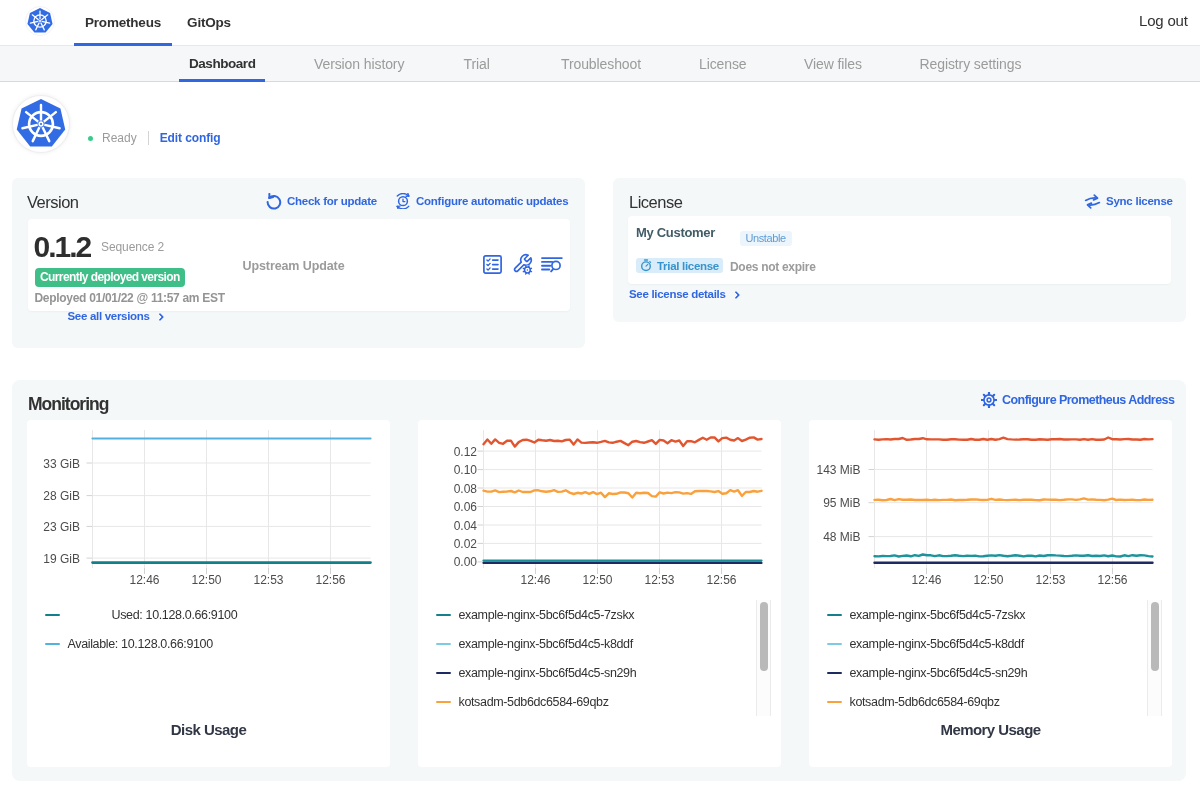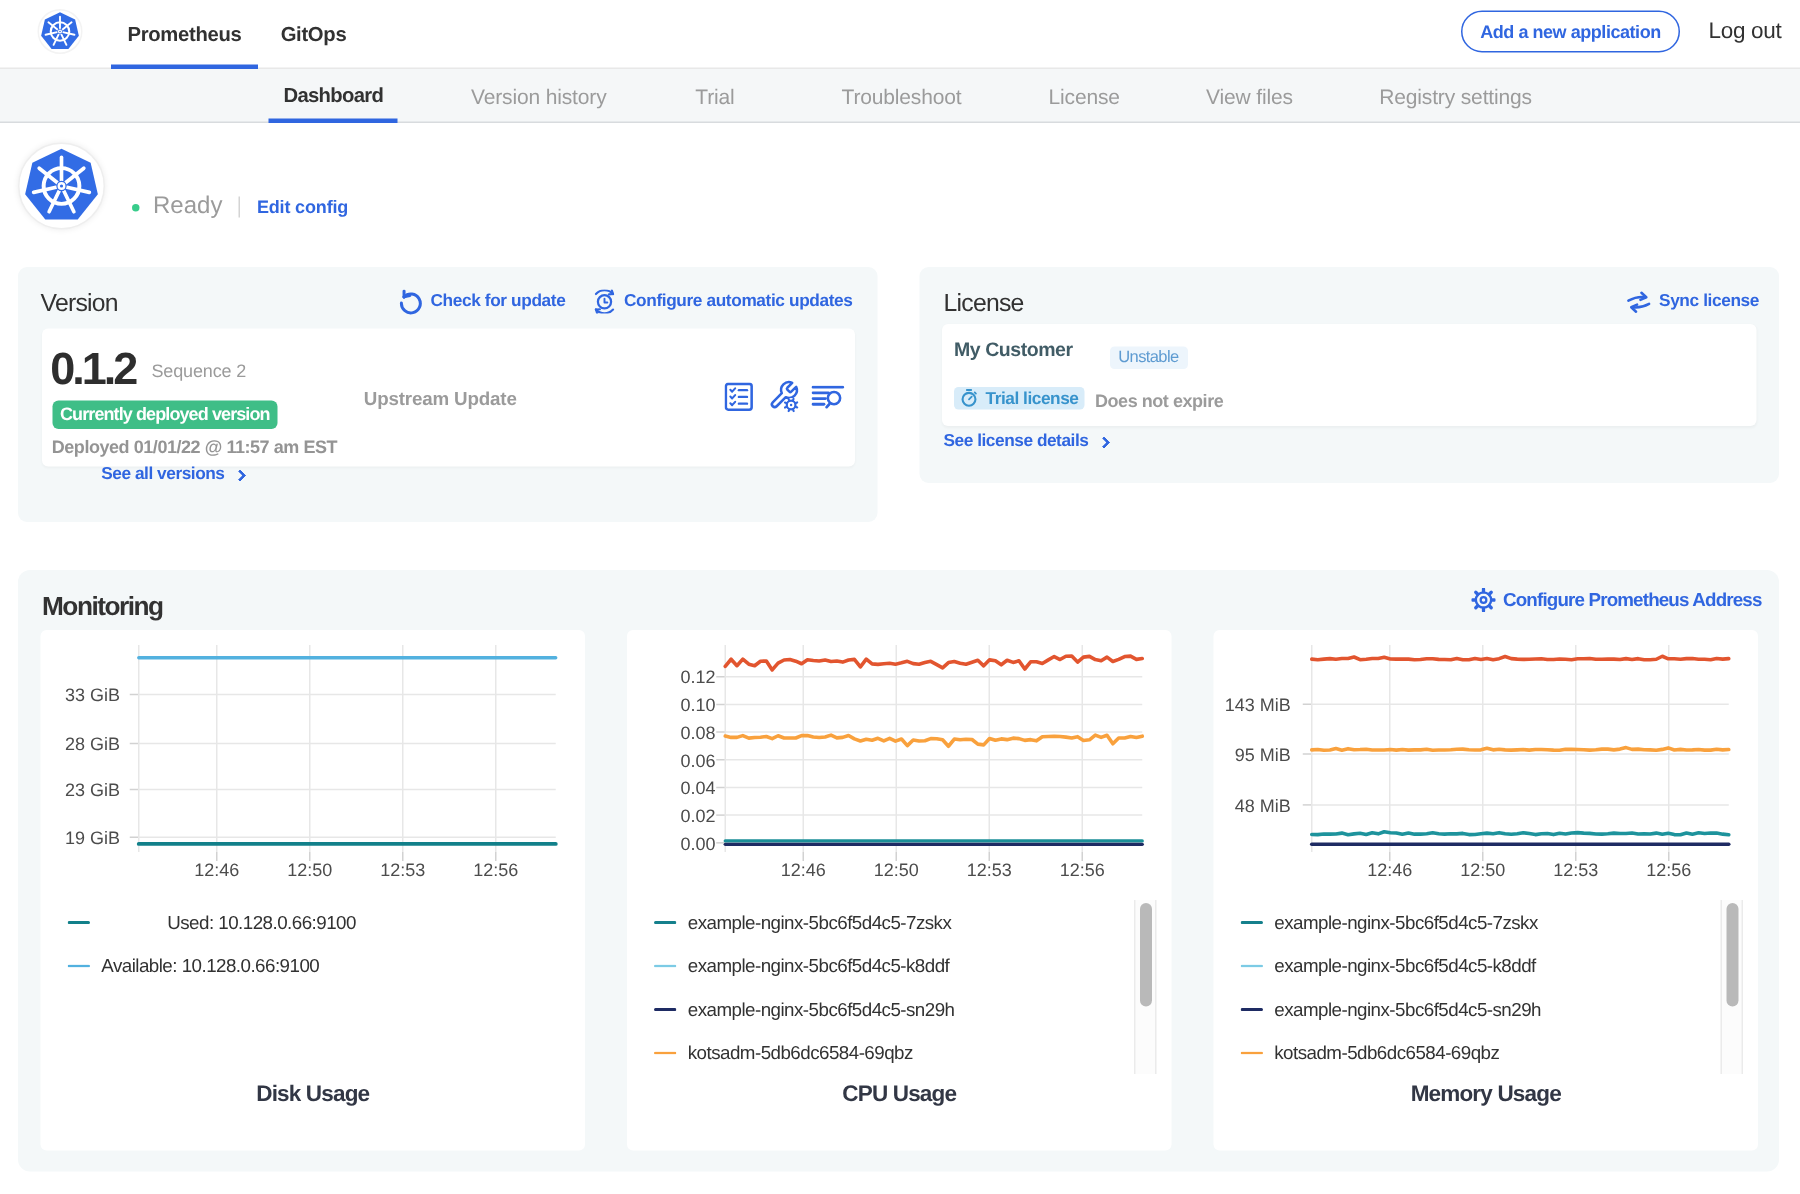--- a/index.html
+++ b/index.html
@@ -16,21 +16,21 @@
 
 .subnav { position:absolute; left:0; top:46px; width:1200px; height:36px; background:#f5f7f8; border-bottom:1px solid #d8dbde; }
 .stab { position:absolute; top:0; height:35px; display:flex; align-items:center; font-size:14px; color:#9b9b9b; font-weight:400; letter-spacing:-0.1px; }
 .stab.active { color:#323232; font-weight:700; font-size:13.5px; letter-spacing:-0.45px; }
 .stab.active:after { content:""; position:absolute; left:-10px; right:-10px; bottom:-1px; height:3px; background:#3066e0; }
 
 .avatar { position:absolute; left:12px; top:95px; width:58px; height:58px; border-radius:50%; background:#fff; border:1px solid #eee; box-shadow:0 0 4px rgba(0,0,0,.08); display:flex; align-items:center; justify-content:center; }
 .apptitle { position:absolute; left:87px; top:93px; font-size:28.5px; font-weight:700; color:#2e2e2e; letter-spacing:0; line-height:33px; }
 .statusrow { position:absolute; left:88px; top:131px; height:14px; display:flex; align-items:center; }
 .gdot { width:5px; height:5px; border-radius:50%; background:#38cc8b; margin-right:9px; }
-.ready { font-size:16px; color:#9b9b9b; font-weight:500; }
+.ready { font-size:12px; color:#9b9b9b; font-weight:500; }
 .vdiv { width:1px; height:14px; background:#d4d4d4; margin:0 11px; }
 .editcfg { font-size:12px; font-weight:700; color:#3066e0; letter-spacing:-0.1px; }
 
 .card { position:absolute; background:#f4f8f9; border-radius:6px; }
 .cardtitle { font-size:16.5px; font-weight:400; color:#323232; letter-spacing:-0.5px; line-height:19px; }
 .inner { position:absolute; background:#fff; border-radius:4px; box-shadow:0 1px 2px rgba(0,0,0,.04); }
 .hlink { display:flex; align-items:center; font-size:11.5px; font-weight:700; color:#3066e0; white-space:nowrap; letter-spacing:-0.25px; height:16px; }
 .hlink svg { margin-right:5px; flex:none; }
 .seelink { position:absolute; font-size:11.5px; font-weight:700; color:#3066e0; letter-spacing:-0.3px; display:flex; align-items:center; white-space:nowrap; }
 .chev { margin-left:7px; margin-top:1px; width:6px; height:6px; border-top:2px solid #3066e0; border-right:2px solid #3066e0; transform:rotate(45deg); border-radius:1px; }
@@ -62,21 +62,20 @@
           <line x1="47.0" y1="57.3" x2="34.4" y2="83.4" stroke="#fff" stroke-width="4.6" stroke-linecap="round"></line>
           <line x1="43.2" y1="52.6" x2="14.9" y2="59.0" stroke="#fff" stroke-width="4.6" stroke-linecap="round"></line>
           <line x1="44.5" y1="46.6" x2="21.9" y2="28.6" stroke="#fff" stroke-width="4.6" stroke-linecap="round"></line>
           <circle cx="50.0" cy="51.0" r="6.5" fill="#326ce5"></circle>
           <circle cx="50.0" cy="51.0" r="5" fill="#fff"></circle>
           <circle cx="50.0" cy="51.0" r="2" fill="#326ce5"></circle>
         </svg>
       </div>
     <div class="navtab active" style="left:74px; width:98px;">Prometheus</div>
     <div class="navtab" style="left:172px; width:74px;">GitOps</div>
-    <div class="addbtn">Add a new application</div>
     <div class="logout" style="top:-2px; font-size:15px;">Log out</div>
   </div>
 
   <div class="subnav">
     <div class="stab active" style="left:189px;">Dashboard</div>
     <div class="stab" style="left:314px;">Version history</div>
     <div class="stab" style="left:463.5px;">Trial</div>
     <div class="stab" style="left:561px;">Troubleshoot</div>
     <div class="stab" style="left:699px;">License</div>
     <div class="stab" style="left:804px;">View files</div>
@@ -312,21 +311,20 @@
           <div class="dash" style="border-top:2.5px solid #1e2b63;"></div>
           <div class="legtxt">example-nginx-5bc6f5d4c5-sn29h</div>
         </div>
       <div class="legrow" style="left:18px; top:275px;">
           <div class="dash" style="border-top:2.5px solid #f9a13d;"></div>
           <div class="legtxt">kotsadm-5db6dc6584-69qbz</div>
         </div>
       <div class="sbtrack" style="left:338px; top:180px; height:116px;">
           <div class="sbthumb" style="left:3px; top:2px; height:69px;"></div>
         </div>
-      <div class="ptitle" style="top:301px;">CPU Usage</div>
     </div>
 
     <div class="panel" style="left:797px;">
       <div class="abs" style="left:0; top:0;"><svg width="363" height="172" viewBox="0 0 363 172" font-family="Liberation Sans, sans-serif">
             <line x1="59.5" y1="49.5" x2="65.5" y2="49.5" stroke="#d2d2d2" stroke-width="1"></line>
             <line x1="65.5" y1="49.5" x2="343.5" y2="49.5" stroke="#e7e7e7" stroke-width="1"></line>
             <line x1="59.5" y1="82.7" x2="65.5" y2="82.7" stroke="#d2d2d2" stroke-width="1"></line>
             <line x1="65.5" y1="82.7" x2="343.5" y2="82.7" stroke="#e7e7e7" stroke-width="1"></line>
             <line x1="59.5" y1="116.6" x2="65.5" y2="116.6" stroke="#d2d2d2" stroke-width="1"></line>
             <line x1="65.5" y1="116.6" x2="343.5" y2="116.6" stroke="#e7e7e7" stroke-width="1"></line>

